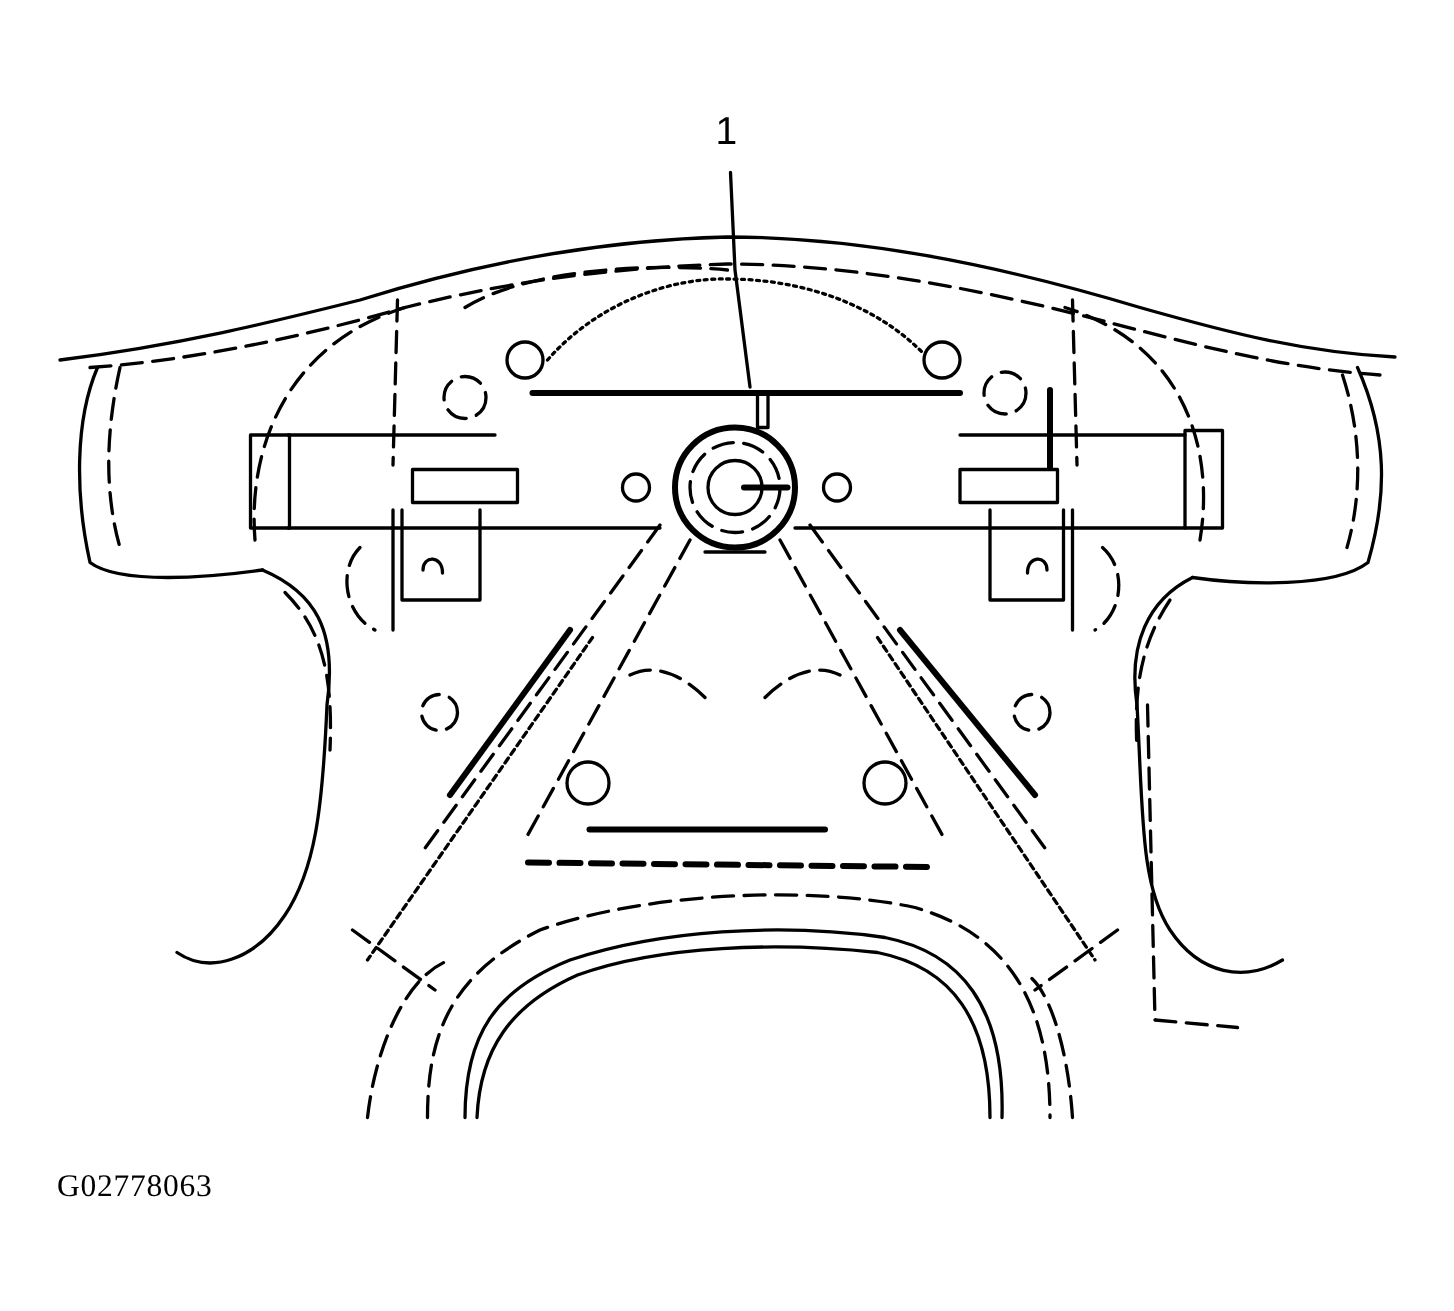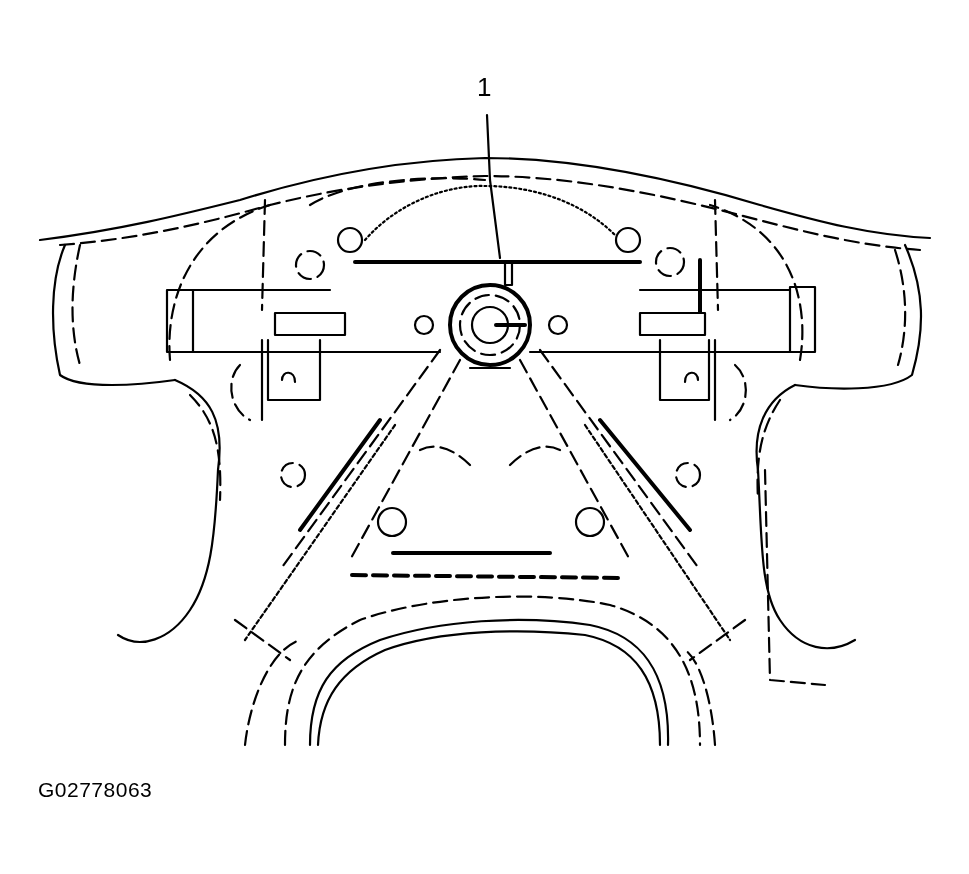--- a/index.html
+++ b/index.html
@@ -1,19 +1,19 @@
 <!DOCTYPE html>
 <html><head>
   <meta charset="utf-8">
   <style>
     html, body { margin:0; padding:0; background:#ffffff; }
     body { width:969px; height:874px; position:relative; overflow:hidden; font-family:"Liberation Sans", sans-serif; }
     #diagram { position:absolute; left:0; top:0; width:969px; height:874px; }
     .callout { position:absolute; font-size:26px; color:#000; font-family:"Liberation Sans", sans-serif; }
-    .fig-id { position:absolute; left:38px; top:778px; font-size:21px; color:#000; font-family:Liberation Sans, sans-serif; letter-spacing:0.5px; }
+    .fig-id { position:absolute; left:38px; top:778px; font-size:21px; color:#000; font-family:Liberation Serif, serif; letter-spacing:0.5px; }
     svg .ln { stroke:#000; fill:none; stroke-width:2.2; stroke-linecap:round; stroke-linejoin:round; }
     svg .thick { stroke-width:4; }
     svg .dash { stroke-dasharray:14 7; }
     svg .fine { stroke-dasharray:4 3; }
     svg .dot { stroke-dasharray:2 3; }
   </style>
 </head>
 <body>
 
 <svg id="diagram" viewBox="0 0 969 874" xmlns="http://www.w3.org/2000/svg">

